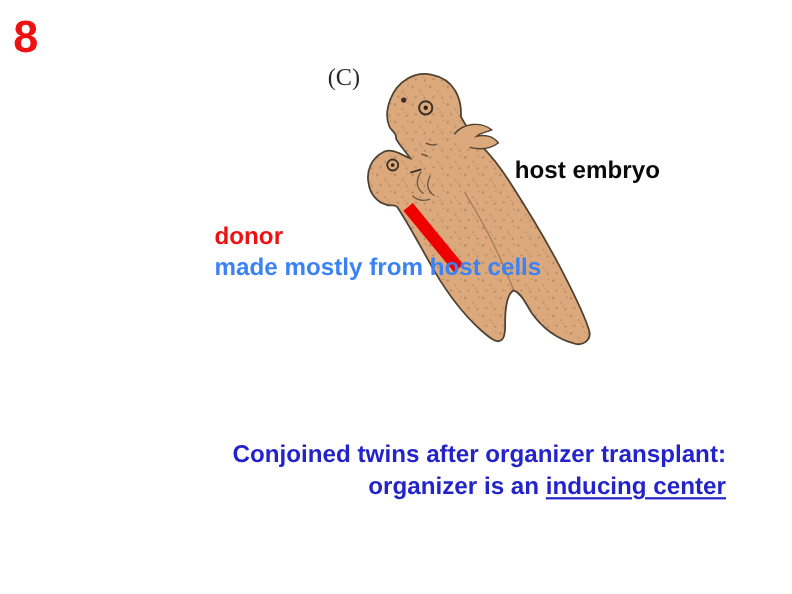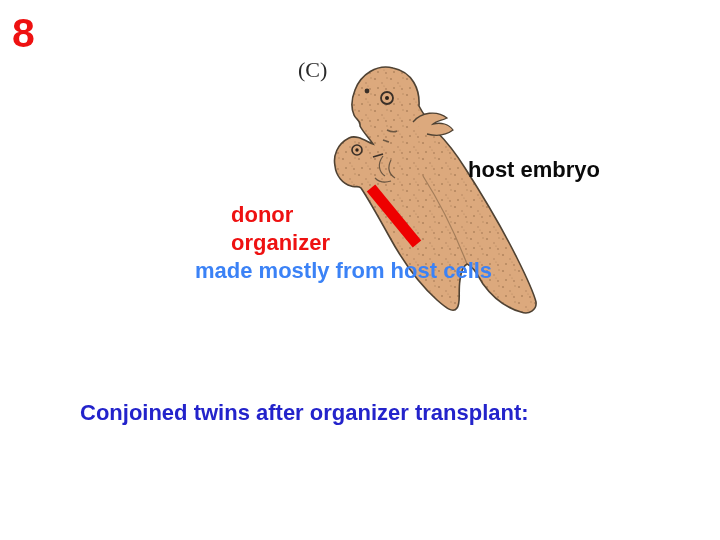--- a/index.html
+++ b/index.html
@@ -11,30 +11,30 @@
     position:absolute;left:12px;top:13px;
     font-size:41px;font-weight:bold;color:#ee1111;line-height:41px;
   }
   .panel-label{
     position:absolute;left:298px;top:59px;
     font-family:"Liberation Serif",serif;font-size:22px;color:#2a2a2a;line-height:22px;
   }
   .illustration{position:absolute;left:325px;top:60px;width:240px;height:270px;}
   .host-label{
     position:absolute;left:468px;top:144px;
-    font-size:22px;font-weight:bold;color:#0a0a0a;line-height:22px;white-space:nowrap;margin-top:15px;
+    font-size:22px;font-weight:bold;color:#0a0a0a;line-height:22px;white-space:nowrap;
   }
   .desc-block{
     position:absolute;left:195px;top:201px;
     font-size:22px;font-weight:bold;line-height:28px;white-space:nowrap;
   }
-  .desc-red{color:#ee1111;margin-left:36px;}
+  .desc-red{color:#ee1111;}
   .desc-black{color:#3b82f6;}
   .caption{
-    position:absolute;left:80px;top:398px;width:580px;text-align:left;
+    position:absolute;left:80px;top:398px;width:580px;text-align:right;
     font-size:22px;font-weight:bold;color:#2323cb;line-height:29px;
   }
   .caption .underlined{text-decoration:underline;text-decoration-thickness:2px;text-underline-offset:3px;}
 </style>
 </head>
 <body>
 
 <div class="slide">
 
   <div class="page-number">8</div>
@@ -95,21 +95,21 @@
       <path d="M 48,97 l 10,-3" fill="none" stroke="#3a3028" stroke-width="1.6"></path>
 
       <line x1="46" y1="128" x2="92" y2="184" stroke="#ee0000" stroke-width="11" stroke-linecap="butt"></line>
     </svg>
   </div>
 
   <div class="host-label">host embryo</div>
 
   <div class="desc-block">
     <div class="desc-red">donor</div>
-    <div class="desc-red">organizer</div>
     <div class="desc-black">made mostly from host cells</div>
   </div>
 
   <div class="caption">
     <div>Conjoined twins after organizer transplant:</div>
+    <div><span>organizer is an </span><span class="underlined">inducing center</span></div>
   </div>
 
 </div>
 
 </body></html>

